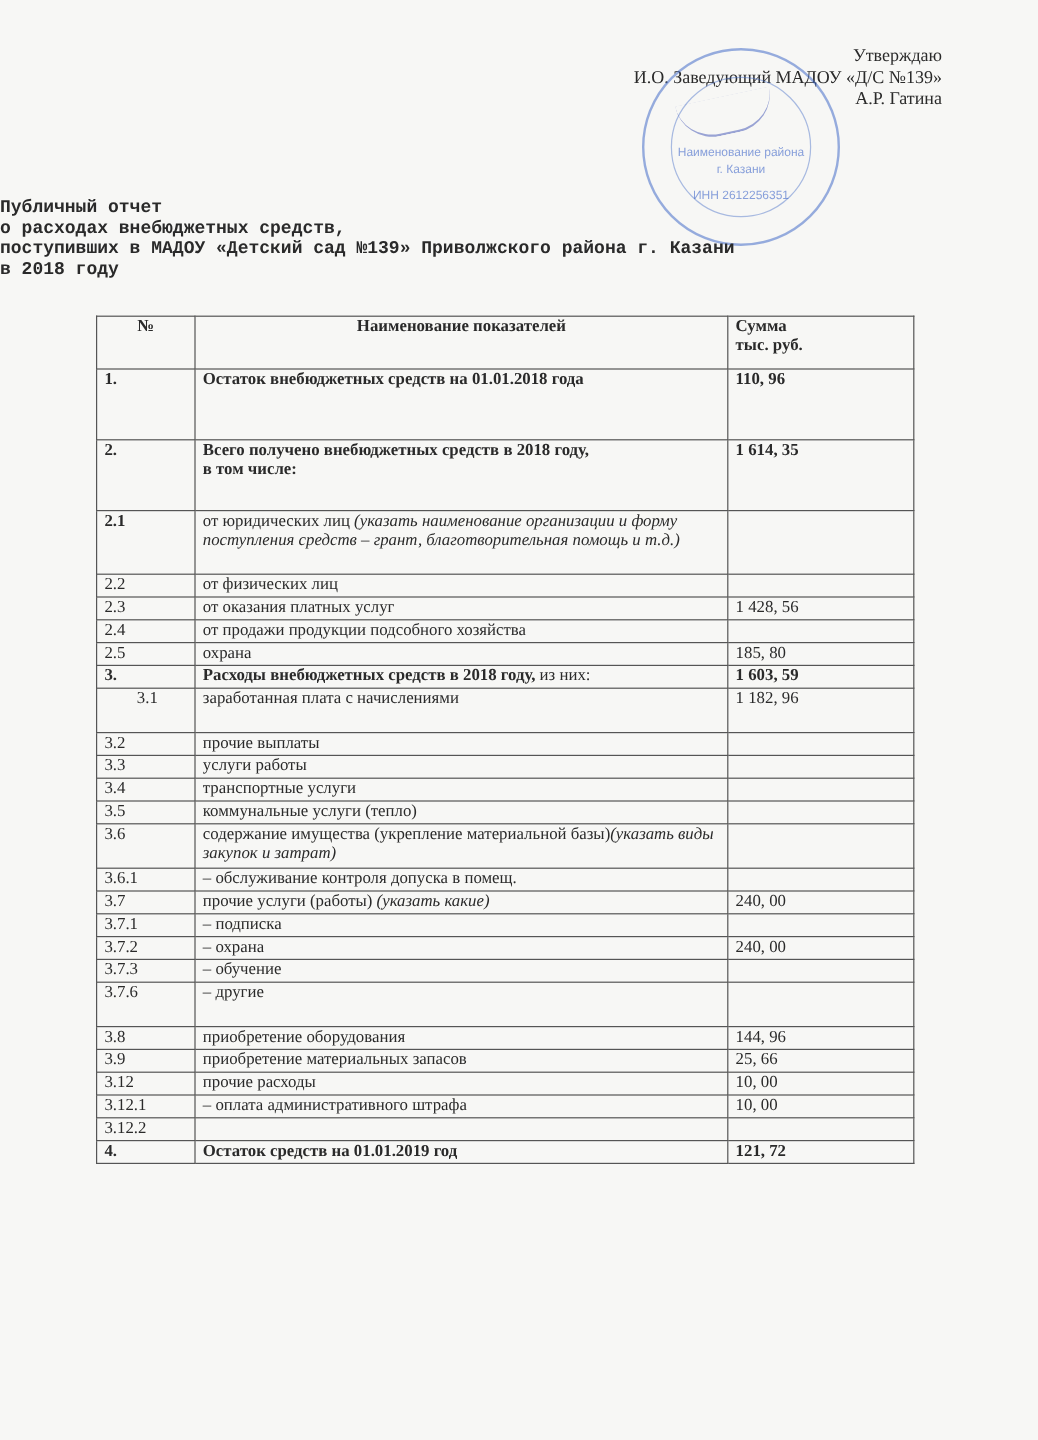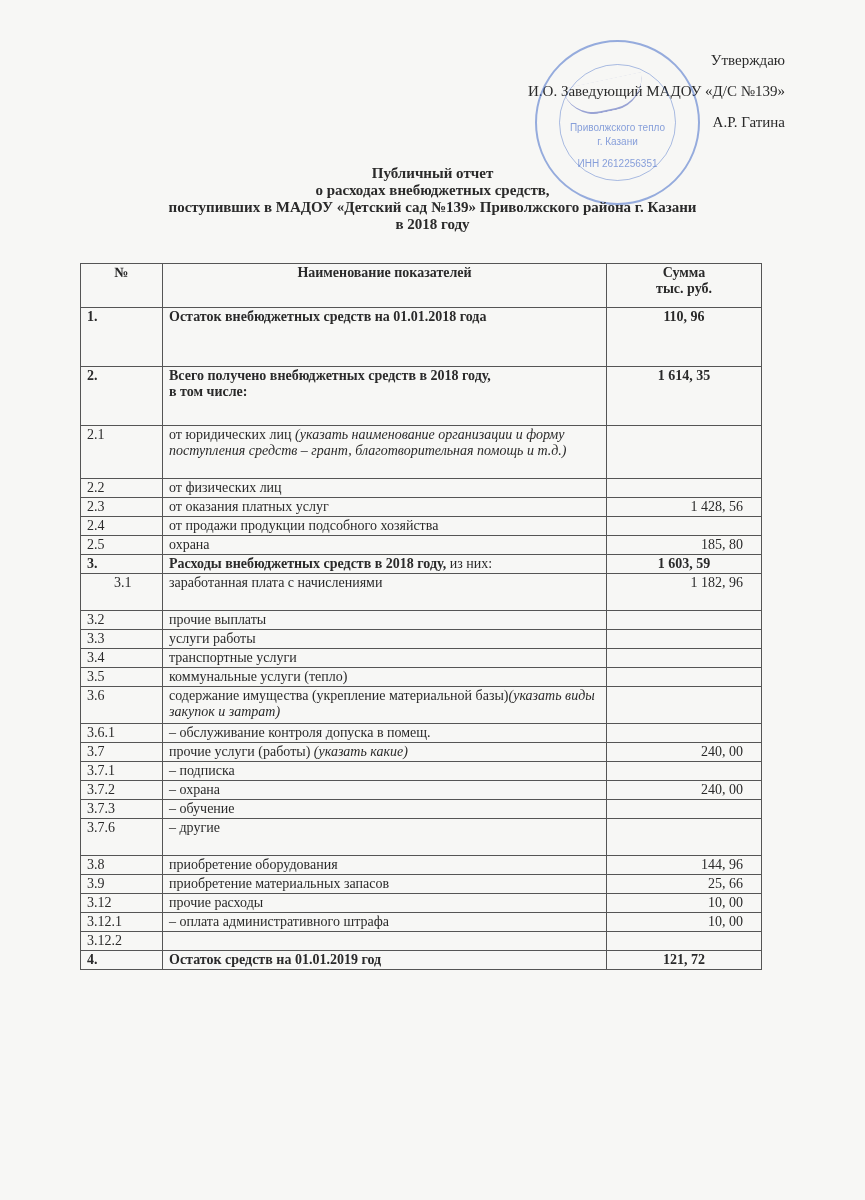--- a/index.html
+++ b/index.html
@@ -7,69 +7,69 @@
     width: 865px; height: 1200px; position: relative;
     background: #f7f7f5;
     font-family: "Liberation Serif", serif;
     color: #2a2a2a;
     overflow: hidden;
   }
   .approve {
     position: absolute; right: 80px; top: 38px;
     text-align: right; font-size: 15px; line-height: 18px;
   }
-  .approve div { white-space: nowrap; margin-top: 13px; }
+  .approve div { white-space: nowrap; }
   .stamp {
     position: absolute; left: 535px; top: 40px; width: 165px; height: 165px;
     border-radius: 50%; border: 2px solid rgba(70,110,200,0.55);
     box-sizing: border-box; pointer-events: none;
   }
   .stamp::after {
     content: ""; position: absolute; left: 22px; top: 22px; right: 22px; bottom: 22px;
     border-radius: 50%; border: 1.5px solid rgba(70,110,200,0.45);
   }
   .stamp-text {
     position: absolute; left: 0; right: 0; text-align: center;
     color: rgba(60,100,200,0.6); font-family: "Liberation Sans", sans-serif; font-size: 10px;
   }
   .signature {
     position: absolute; left: 565px; top: 80px; width: 80px; height: 30px;
     border-bottom: 2px solid rgba(60,80,180,0.5);
     transform: rotate(-12deg); border-radius: 0 0 40px 40px;
   }
   .title {
     position: absolute; left: 0; right: 0; top: 165px;
-    text-align: center; font-weight: bold; font-size: 15px; line-height: 17px;
+    font-weight: bold; font-size: 15px; line-height: 17px; font-family: Liberation Mono, monospace;
   }
   table {
     position: absolute; left: 80px; top: 263px; width: 682px;
     border-collapse: collapse; font-size: 14px;
   }
   td, th {
     border: 1px solid #555; padding: 1px 6px; vertical-align: top;
     line-height: 16px;
   }
   th { font-weight: bold; text-align: center; }
   .c1 { width: 42px; }
-  .c3 { width: 130px; text-align: right; padding-right: 18px; }
-  .c3b { text-align: center; padding-right: 6px; margin-left: 47px; }
+  .c3 { width: 130px; text-align: left; padding-right: 18px; }
+  .c3b { text-align: left; padding-right: 6px; margin-left: 47px; }
   tr.bold td { font-weight: bold; }
   em { font-style: italic; }
 </style>
 </head>
 <body>
 
 <div class="approve">
   <div>Утверждаю</div>
   <div>И.О. Заведующий МАДОУ «Д/С №139»</div>
   <div>А.Р. Гатина</div>
 </div>
 
 <div class="stamp">
-  <div class="stamp-text" style="top:80px">Приволжского тепло</div>
+  <div class="stamp-text" style="top:80px">Наименование района</div>
   <div class="stamp-text" style="top:94px">г. Казани</div>
   <div class="stamp-text" style="top:116px">ИНН 2612256351</div>
 </div>
 <div class="signature"></div>
 
 <div class="title">
   <div>Публичный отчет</div>
   <div>о расходах внебюджетных средств,</div>
   <div>поступивших в МАДОУ «Детский сад №139» Приволжского района г. Казани</div>
   <div>в 2018 году</div>
@@ -91,21 +91,21 @@
         <td class="c1" style="height: 56px;">1.</td>
         <td><span>Остаток внебюджетных средств на 01.01.2018 года</span></td>
         <td class="c3 c3b">110, 96</td>
       </tr>
       <tr class="bold">
         <td class="c1" style="height: 56px;">2.</td>
         <td><span>Всего получено внебюджетных средств в 2018 году,</span><div>в том числе:</div></td>
         <td class="c3 c3b">1 614, 35</td>
       </tr>
       <tr>
-        <td class="c1" style="height: 50px;">2.1</td>
+        <td class="c1" style="height: 50px; font-weight: bold;">2.1</td>
         <td><span>от юридических лиц </span><em>(указать наименование организации и форму поступления средств – грант, благотворительная помощь и т.д.)</em></td>
         <td class="c3"></td>
       </tr>
       <tr>
         <td class="c1">2.2</td>
         <td><span>от физических лиц</span></td>
         <td class="c3"></td>
       </tr>
       <tr>
         <td class="c1">2.3</td>

